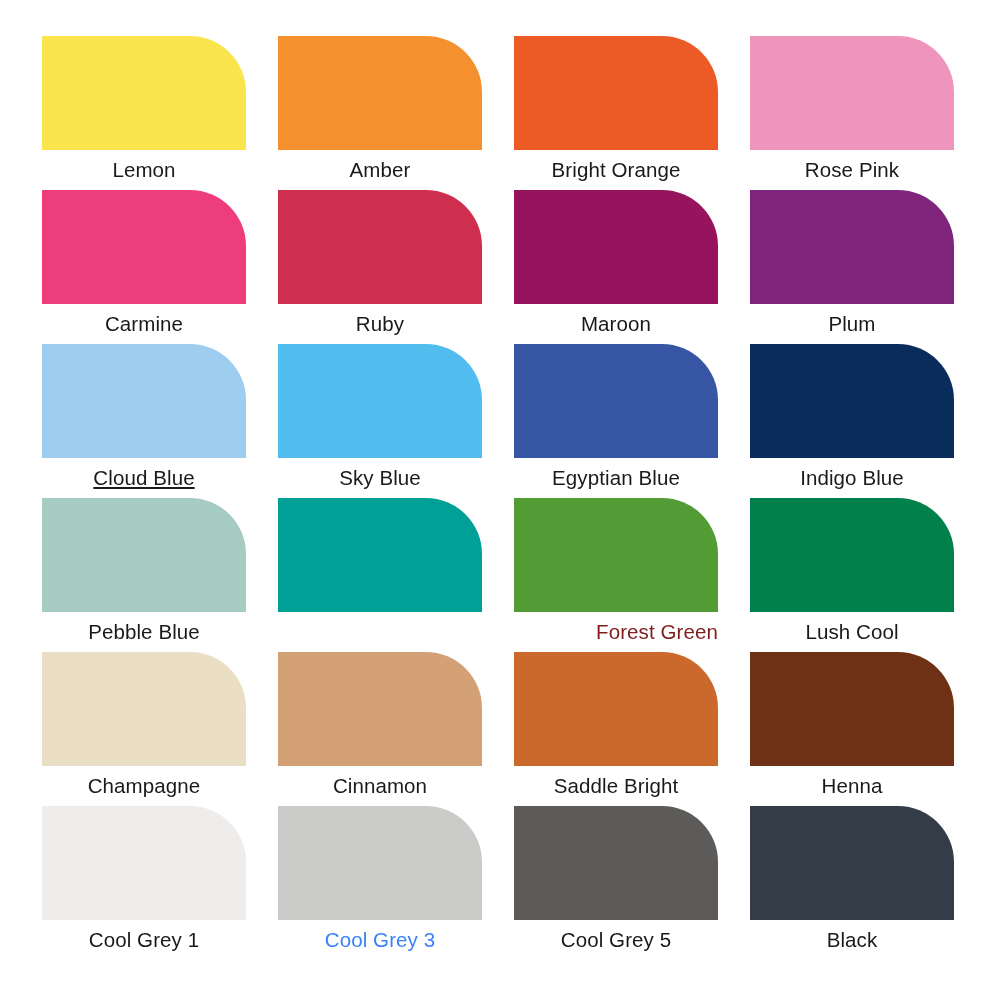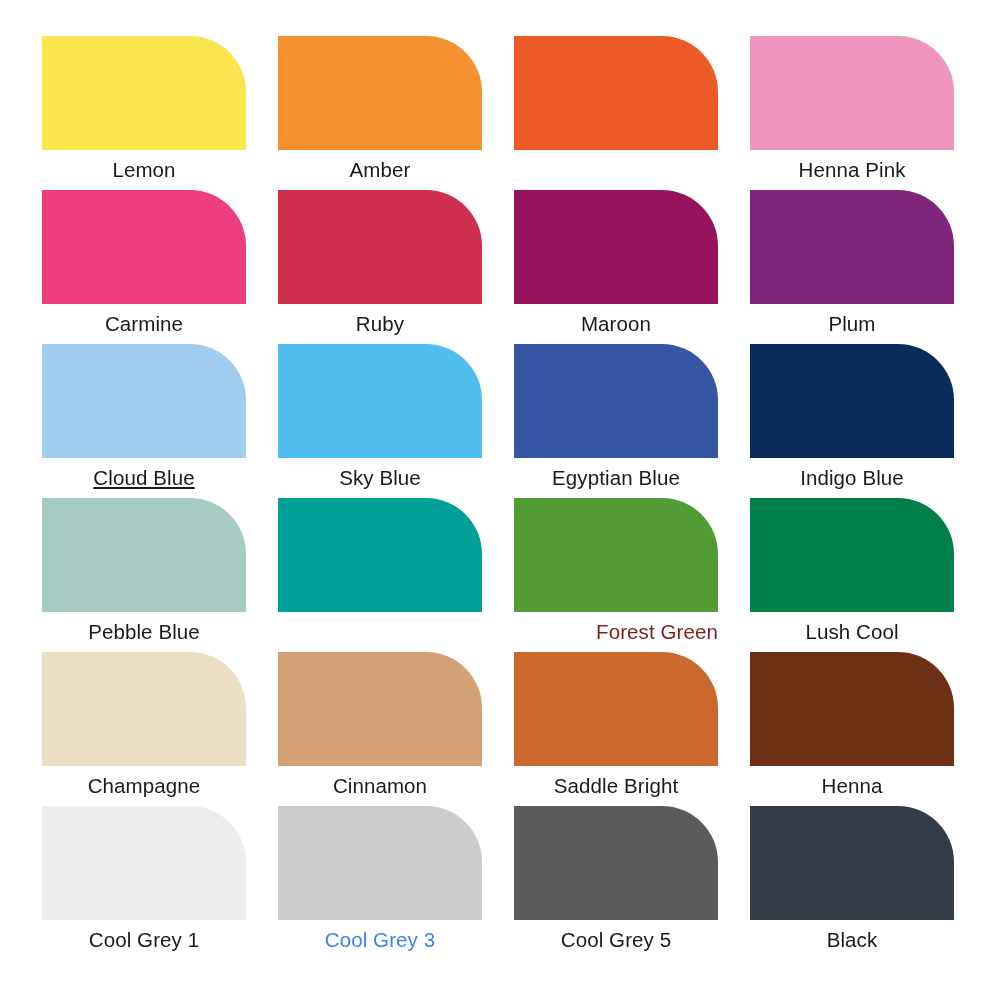--- a/index.html
+++ b/index.html
@@ -68,24 +68,25 @@
       <div class="swatch-cell">
         <div class="swatch-chip" style="background-color: rgb(250, 229, 78);"></div>
         <span class="swatch-label" style="color: rgb(26, 26, 26);">Lemon</span>
       </div>
       <div class="swatch-cell">
         <div class="swatch-chip" style="background-color: rgb(244, 145, 46);"></div>
         <span class="swatch-label" style="color: rgb(26, 26, 26);">Amber</span>
       </div>
       <div class="swatch-cell">
         <div class="swatch-chip" style="background-color: rgb(236, 91, 38);"></div>
+        <span class="swatch-label" style="color: rgb(26, 26, 26);">Bright Orange</span>
       </div>
       <div class="swatch-cell">
         <div class="swatch-chip" style="background-color: rgb(239, 148, 188);"></div>
-        <span class="swatch-label" style="color: rgb(26, 26, 26);">Henna Pink</span>
+        <span class="swatch-label" style="color: rgb(26, 26, 26);">Rose Pink</span>
       </div>
       <div class="swatch-cell">
         <div class="swatch-chip" style="background-color: rgb(237, 61, 125);"></div>
         <span class="swatch-label" style="color: rgb(26, 26, 26);">Carmine</span>
       </div>
       <div class="swatch-cell">
         <div class="swatch-chip" style="background-color: rgb(206, 47, 79);"></div>
         <span class="swatch-label" style="color: rgb(26, 26, 26);">Ruby</span>
       </div>
       <div class="swatch-cell">

